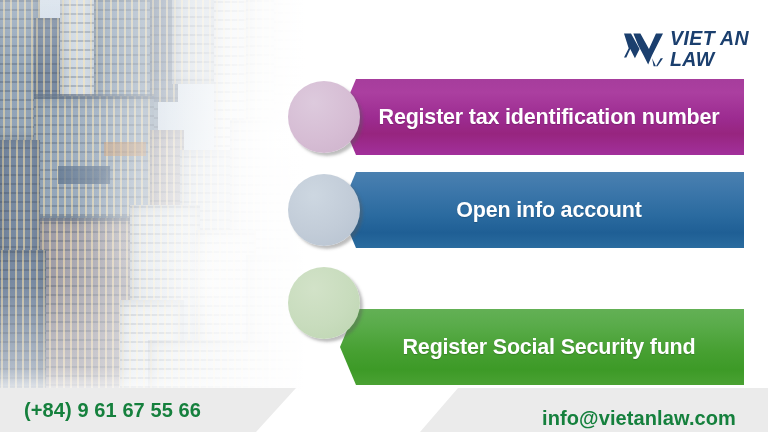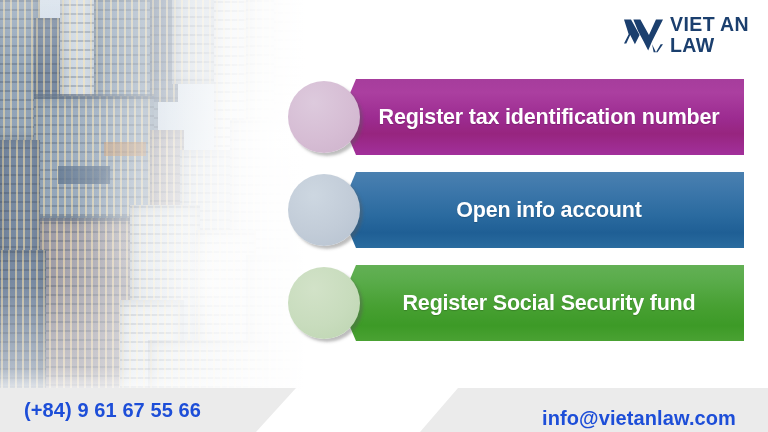--- a/index.html
+++ b/index.html
@@ -86,26 +86,27 @@
     inset: 0;
     background:
       radial-gradient(120% 90% at 85% 35%, rgba(255,255,255,0.95) 0%, rgba(255,255,255,0.0) 58%),
       radial-gradient(70% 60% at 62% 72%, rgba(255,255,255,0.80) 0%, rgba(255,255,255,0.0) 65%);
   }
 
   
   .logo {
     position: absolute;
     left: 624px;
-    top: 10px;
+    top: 24px;
     width: 130px;
     height: 50px;
     display: flex;
     align-items: center;
     gap: 7px;
+    font-style: italic;
   }
   .logo-mark { width: 50px; height: 44px; display:block; }
   .logo-words {
     display: flex;
     flex-direction: column;
     justify-content: center;
     line-height: 0.97;
   }
   .logo-words svg { display: block; }
 
@@ -143,20 +144,21 @@
     text-shadow: 0 1px 1px rgba(0,0,0,0.18);
   }
   .banner.purple {
     background: linear-gradient(180deg, #a63d9c 0%, #ab3fa0 18%, #9c2b90 52%, #97257f 72%, #a2309b 100%);
   }
   .banner.blue {
     background: linear-gradient(180deg, #4a80b0 0%, #3e78ab 22%, #2a6a9f 58%, #1f5f95 80%, #2a6c9f 100%);
   }
   .banner.green {
     background: linear-gradient(180deg, #63b055 0%, #5aac4b 20%, #47a032 55%, #3d9a27 80%, #4aa233 100%);
+    margin-top: 44px;
   }
 
   .bubble {
     position: absolute;
     left: 0;
     top: 2px;
     width: 72px;
     height: 72px;
     border-radius: 50%;
     box-shadow: 3px 3px 3px rgba(90,90,90,0.40);
@@ -195,21 +197,21 @@
     background: #ebebeb;
     clip-path: polygon(38px 0, 348px 0, 348px 44px, 0 44px);
     display: flex;
     align-items: center;
     justify-content: flex-end;
   }
   .footer-right .txt {
     margin-right: 32px;
   }
   .footer-text {
-    color: #1d4ed8;
+    color: #15803d;
     font-weight: bold;
     font-size: 20px;
     letter-spacing: 0.1px;
     white-space: nowrap;
   }
 </style>
 </head>
 <body>
 
 <div id="canvas">

